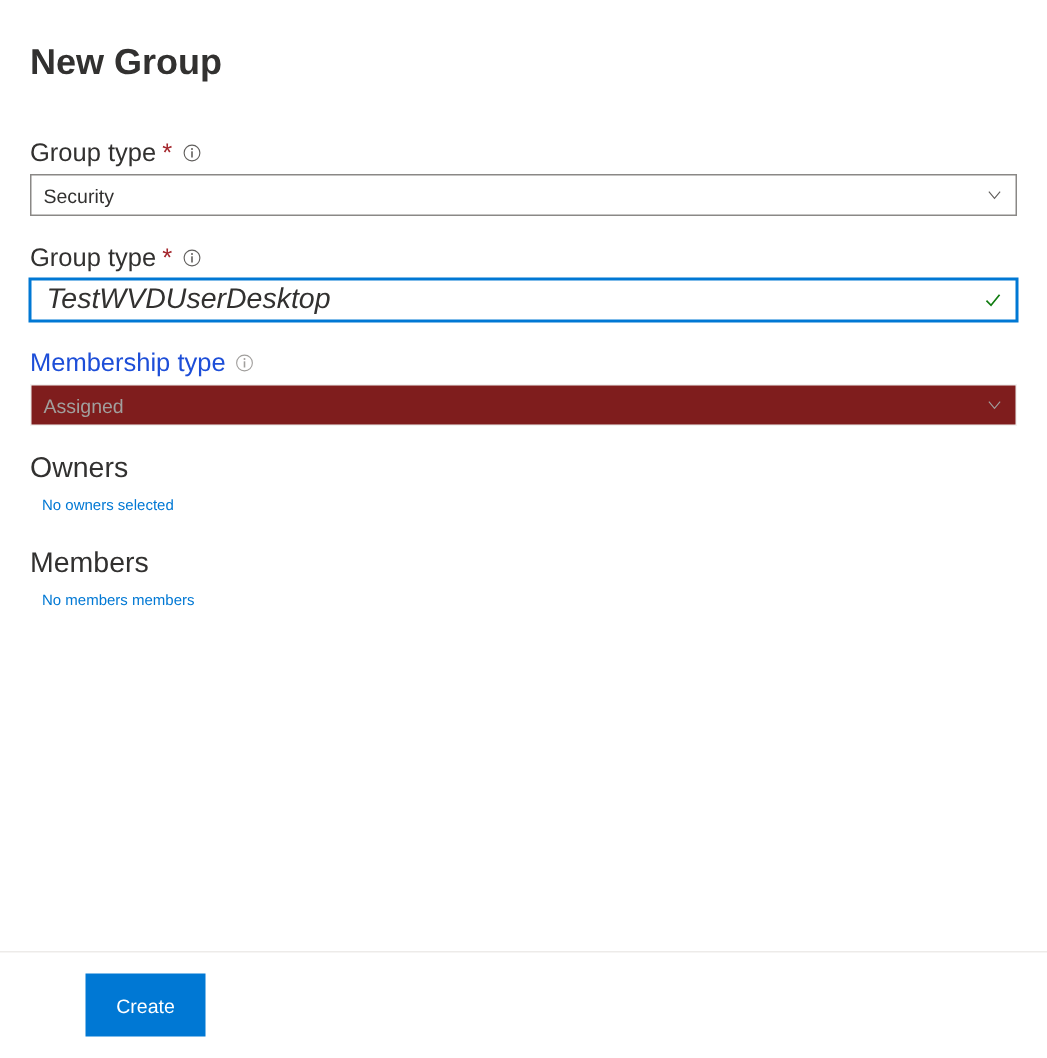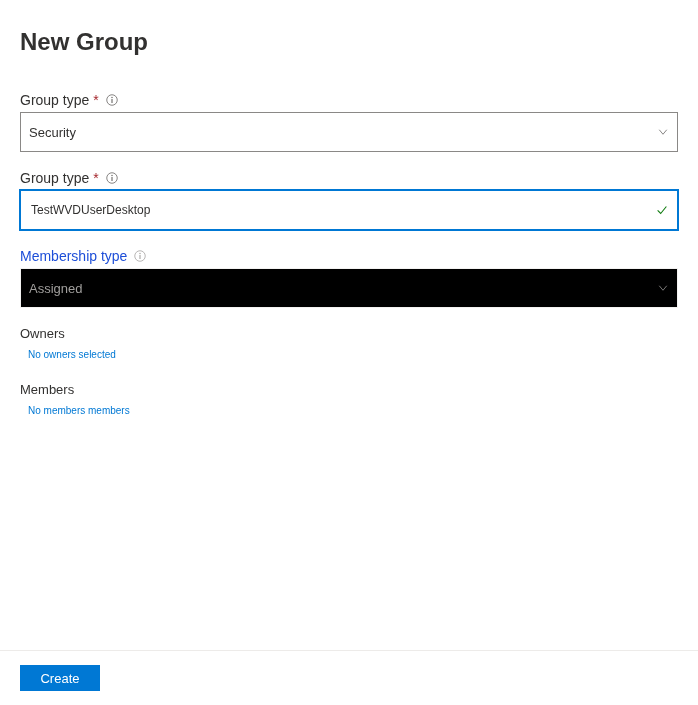--- a/index.html
+++ b/index.html
@@ -24,21 +24,21 @@
       color: #323130;
     }
     .field {
       margin-bottom: 18px;
     }
     .field-label-row {
       display: flex;
       align-items: center;
       gap: 3px;
       margin-bottom: 4px;
-      font-size: 14px;
+      font-size: 17px;
       color: #323130;
     }
     .field-label-row.disabled {
       color: #1d4ed8;
     }
     .req {
       color: #a4262c;
       margin-left: 1px;
     }
     .info-icon {
@@ -47,21 +47,21 @@
       justify-content: center;
       width: 14px;
       height: 14px;
       margin-left: 3px;
       color: #605e5c;
     }
     .info-icon svg { display: block; }
     .field-label-row.disabled .info-icon { color: #a19f9d; }
     .select-box, .input-box {
       width: 100%;
-      height: 40px;
+      height: 28px;
       border: 1px solid #8a8886;
       background: #fff;
       display: flex;
       align-items: center;
       padding: 0 8px;
       font-size: 13px;
       position: relative;
       color: #323130;
     }
     .select-box .select-text {
@@ -70,44 +70,45 @@
     .select-box .chev {
       color: #605e5c;
       display: flex;
       align-items: center;
     }
     .input-box input {
       border: none;
       outline: none;
       width: 100%;
       height: 100%;
-      font-size: 12px;
+      font-size: 19px;
       font-family: inherit;
       background: transparent;
       color: #323130;
+      font-style: italic;
     }
     .input-box input::placeholder { color: #605e5c; }
     .input-box.focused {
       border: 1px solid #0078d4;
       outline: 1px solid #0078d4;
     }
     .input-box .valid-check {
       color: #107c10;
       display: flex;
       align-items: center;
     }
     .select-box.disabled {
-      background: #000000;
+      background: #7f1d1d;
       border: 1px solid #f3f2f1;
       color: #a19f9d;
     }
     .select-box.disabled .select-text { color: #a19f9d; }
     .select-box.disabled .chev { color: #a19f9d; }
     .section-heading {
-      font-size: 13px;
+      font-size: 19px;
       color: #323130;
       margin-bottom: 8px;
     }
     .link-text {
       color: #0078d4;
       font-size: 10px;
       padding-left: 8px;
       cursor: pointer;
     }
     .section-block { margin-bottom: 22px; }
@@ -117,26 +118,27 @@
       left: 0;
       right: 0;
       border-top: 1px solid #edebe9;
       padding: 14px 20px;
       background: #fff;
     }
     .primary-btn {
       background: #0078d4;
       color: #fff;
       border: none;
-      height: 26px;
+      height: 42px;
       padding: 0 18px;
       font-size: 13px;
       font-family: inherit;
       cursor: pointer;
       min-width: 80px;
+      margin-left: 37px;
     }
   </style>
 </head>
 <body>
 
 <div class="content">
   <h1 class="page-title">New Group</h1>
 
   <div class="field">
     <div class="field-label-row">

